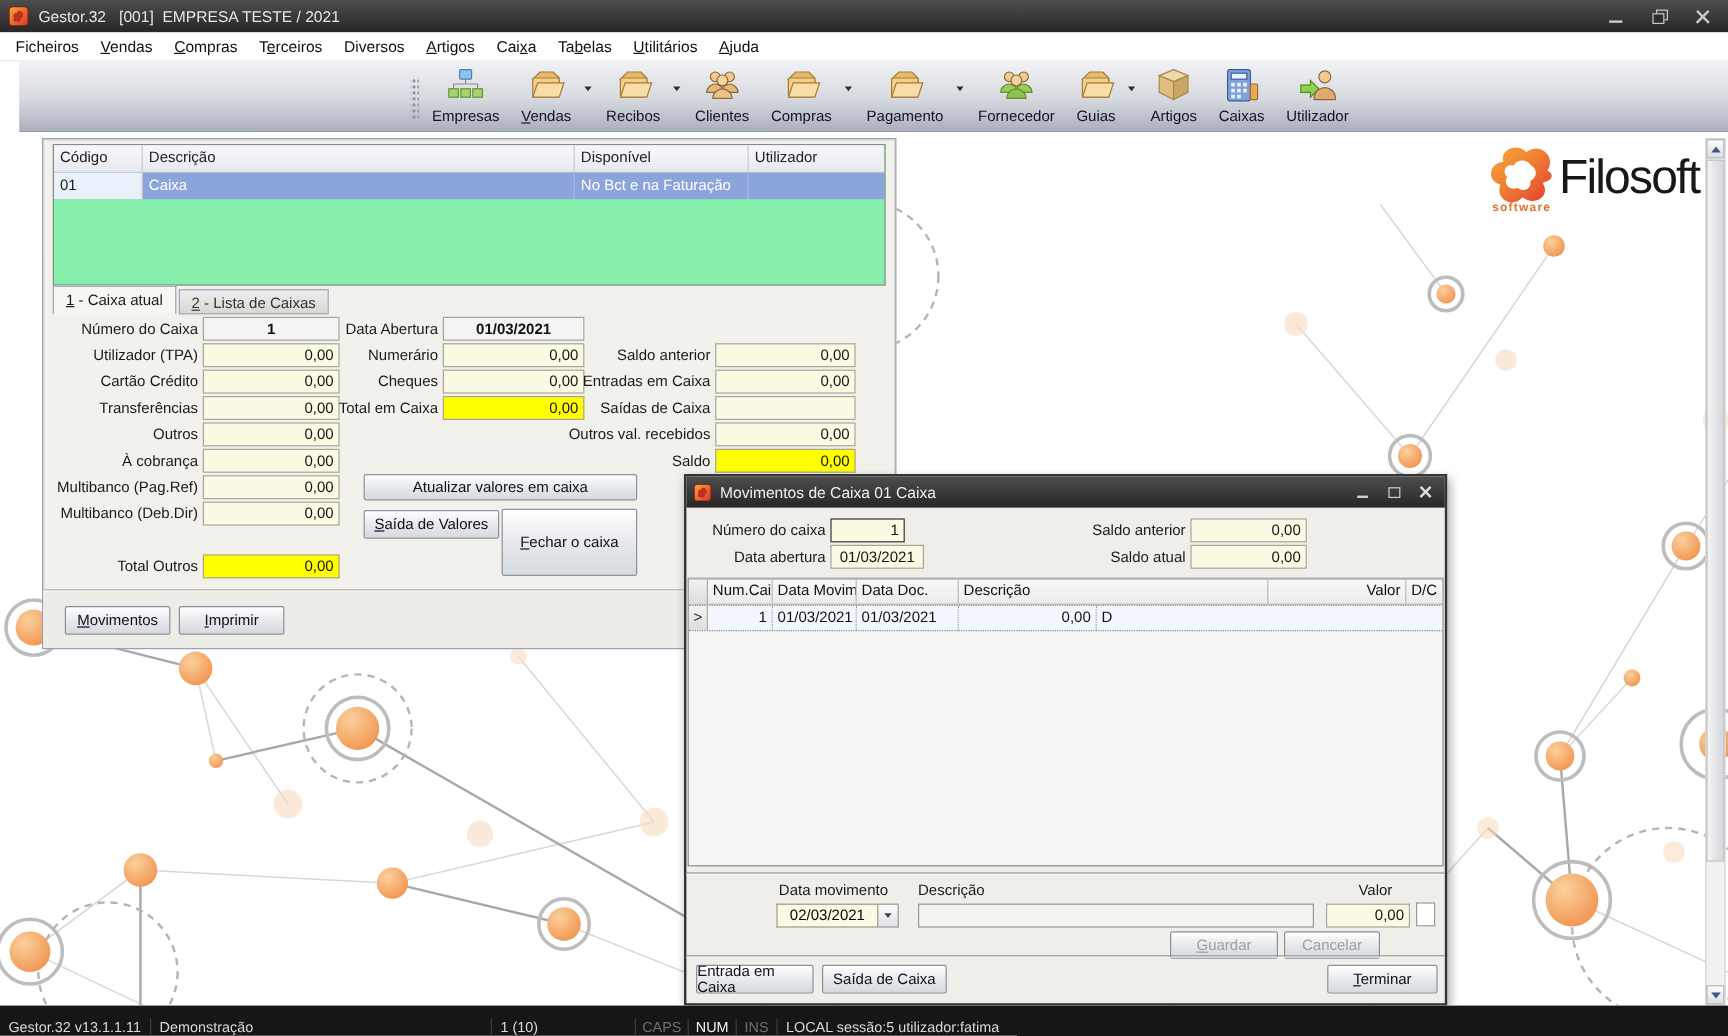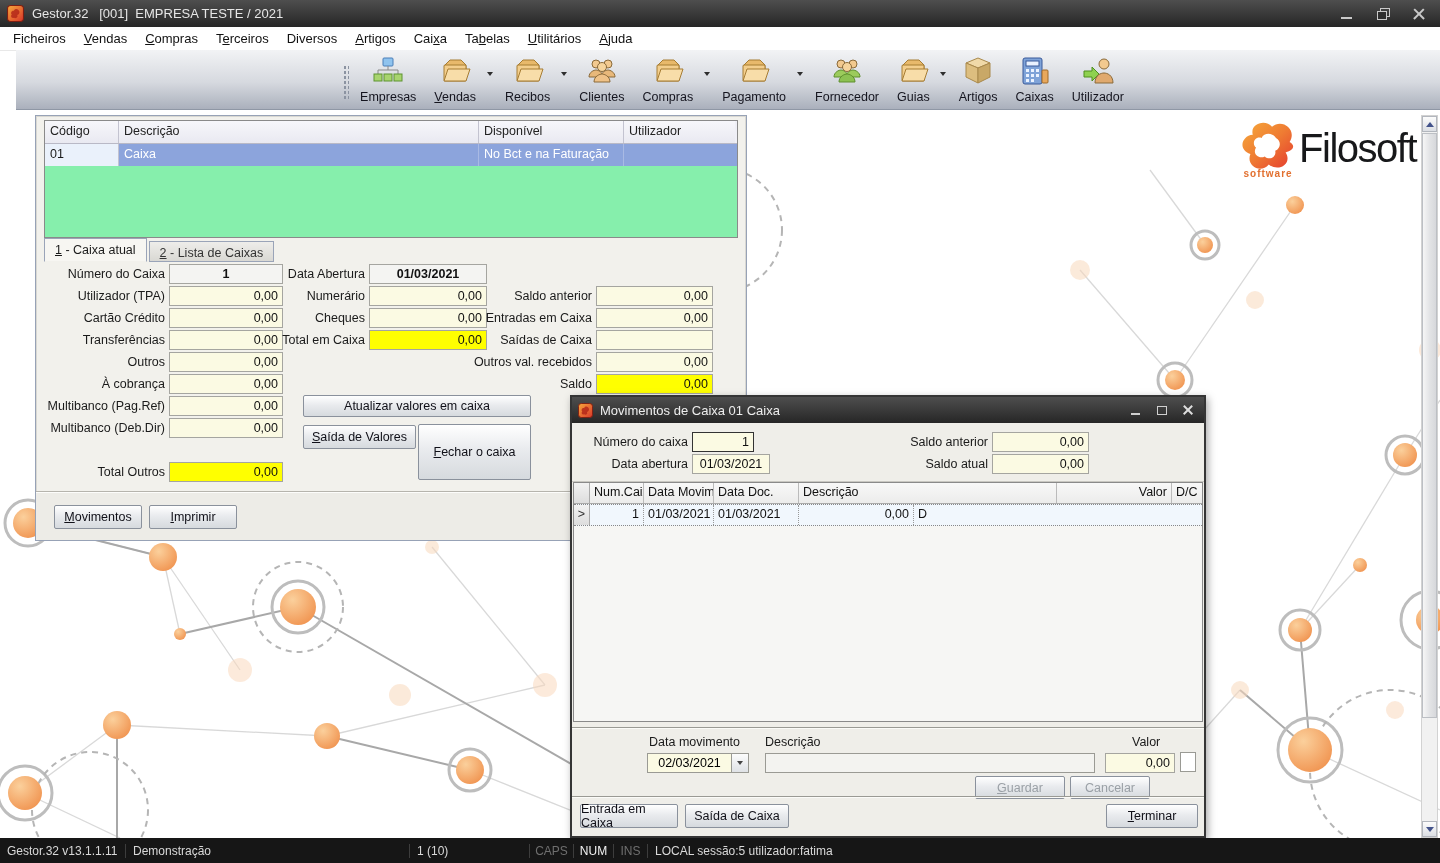--- a/index.html
+++ b/index.html
@@ -102,21 +102,21 @@
   .num{text-align:right;}
   .dlg-entry{position:absolute;left:0;top:330px;width:632px;height:70px;border-top:1px solid #9a9a94;box-shadow:0 1px 0 #fbfbf8 inset;}
   .combo{position:absolute;display:flex;}
   .combo .cval{width:84px;height:20px;box-sizing:border-box;border:1px solid #9a9a94;border-right:none;background:#fbfae3;
       font-family:"Liberation Sans",sans-serif;font-size:12.5px;text-align:center;padding:0;outline:none;}
   .combo .cbtn{width:18px;height:20px;box-sizing:border-box;border:1px solid #9a9a94;background:linear-gradient(#fcfcfc,#dfe2e6);display:flex;align-items:center;justify-content:center;}
   .dlg-bottom{position:absolute;left:0;bottom:0;width:632px;height:39px;border-top:1px solid #9a9a94;box-shadow:0 1px 0 #fbfbf8 inset;}
   .btn.disabled{color:#9aa0a6;}
   
   .statusbar{position:absolute;left:0;bottom:0;width:100%;height:25px;background:#161616;color:#d9d9d9;
-     display:flex;align-items:center;font-size:12px;}
+     display:flex;align-items:flex-end;font-size:12px;}
   .sb-seg{display:flex;align-items:center;padding:0 7px;border-right:1px solid #3d3d3d;box-sizing:border-box;white-space:nowrap;overflow:hidden;}
   .sb-dim{color:#6f6f6f;}
 </style>
 </head>
 <body>
 
 <div class="page">
 
   <div class="titlebar">
     <span class="appico">

